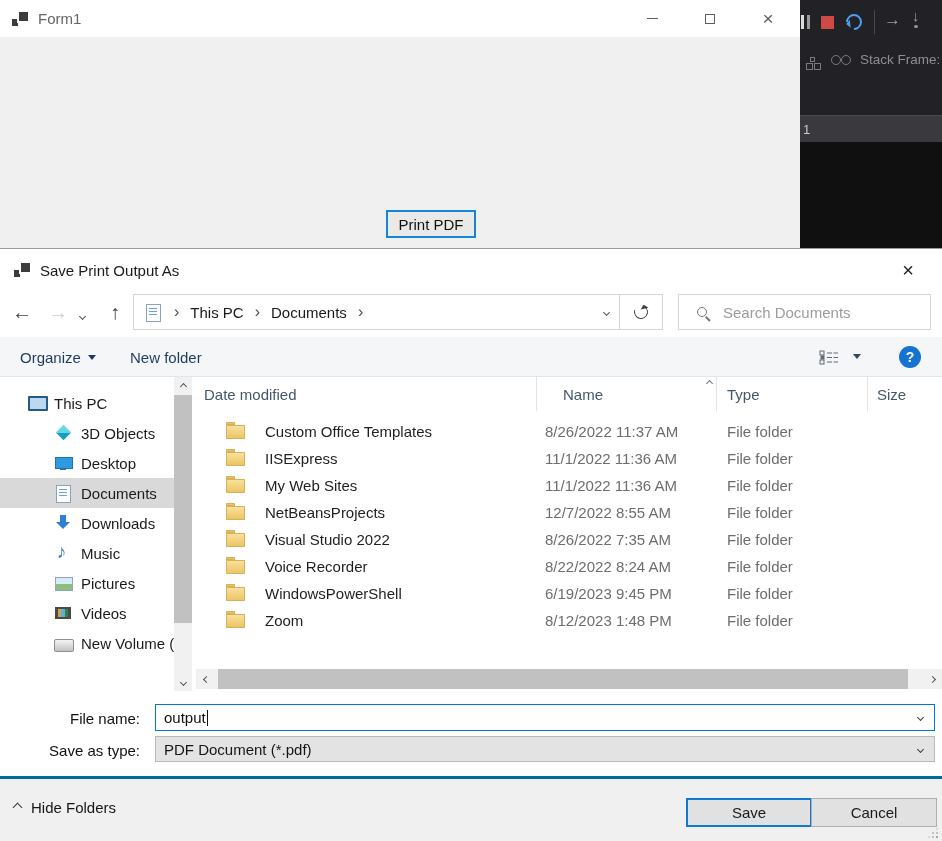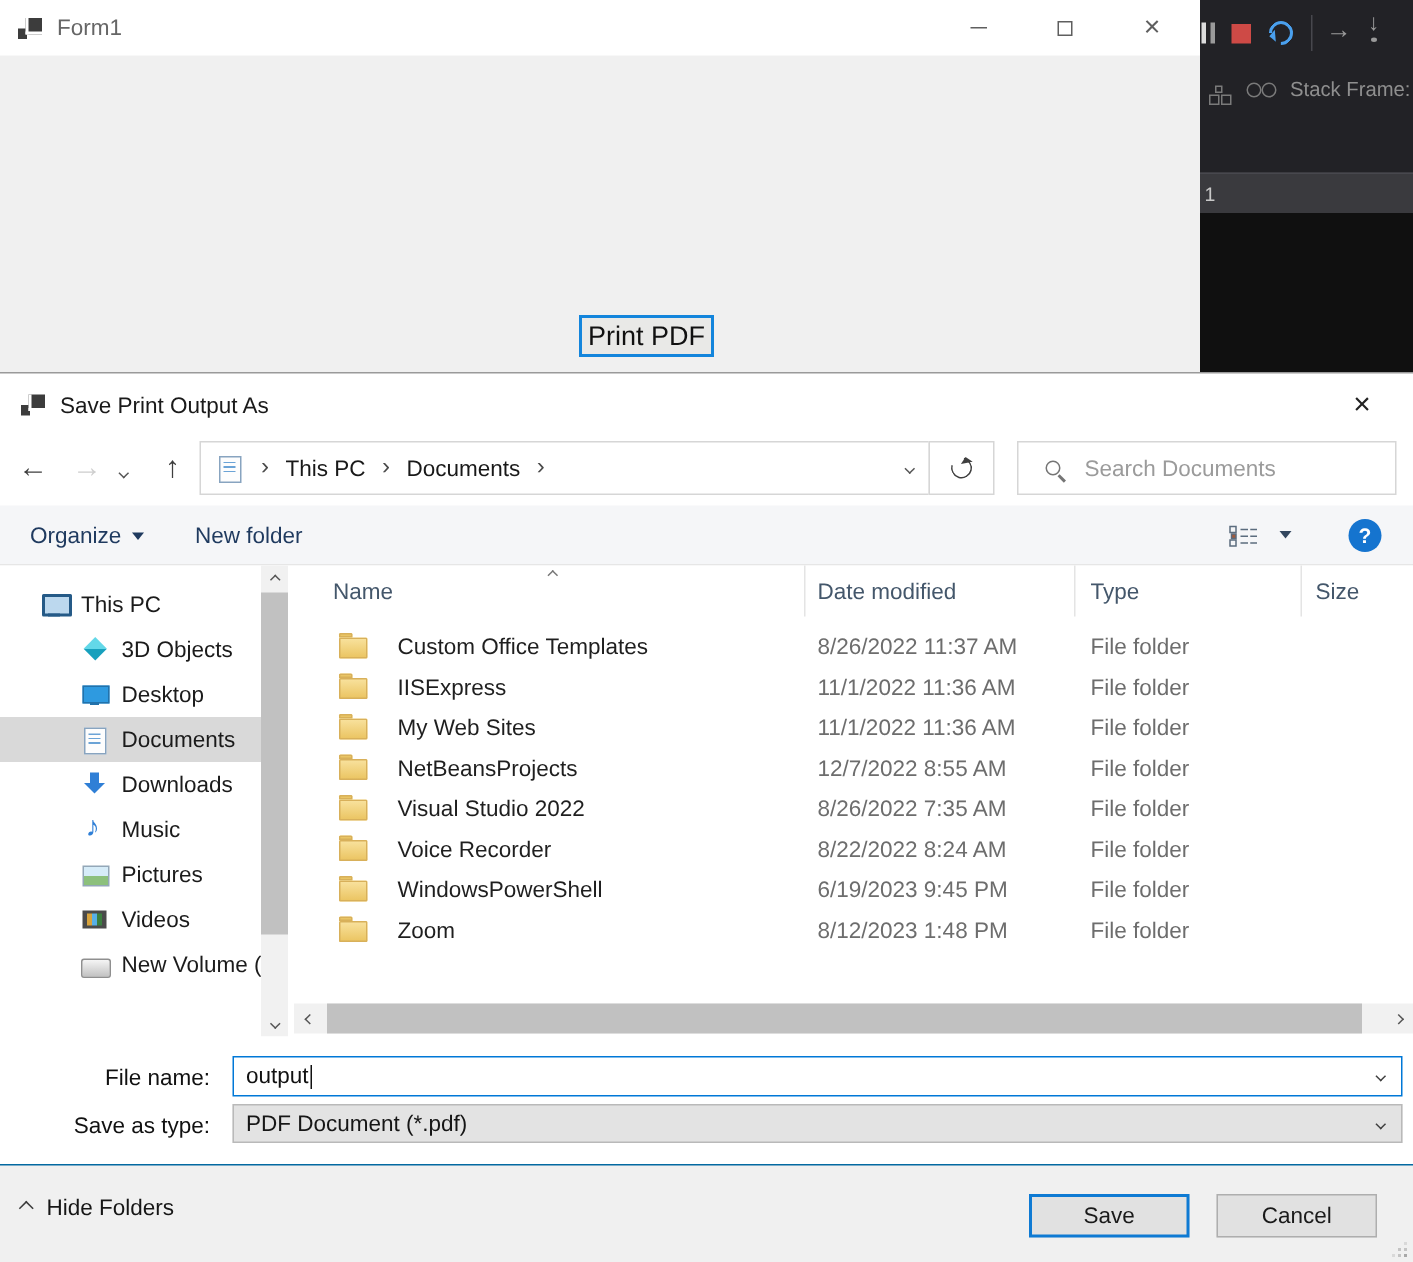--- a/index.html
+++ b/index.html
@@ -20,21 +20,21 @@
   .form-win{position:absolute;left:0;top:0;width:800px;height:248px;background:#f0f0f0;}
   .form-titlebar{position:absolute;left:0;top:0;width:100%;height:37px;background:#fff;display:flex;align-items:center;padding-left:12px;}
   .app-ic{position:relative;width:16px;height:14px;flex:none;}
   .app-ic::before{content:"";position:absolute;left:0;bottom:0;width:6px;height:7px;background:#3c3c3c;}
   .app-ic::after{content:"";position:absolute;right:0;top:0;width:9px;height:9px;background:#3c3c3c;border-left:2px solid #fff;border-bottom:2px solid #fff;}
   .form-title{margin-left:10px;font-size:15px;color:#666;}
   .win-ctl{position:absolute;top:0;width:46px;height:37px;display:flex;align-items:center;justify-content:center;color:#5f5f5f;}
   .win-ctl.min{left:629px;} .win-ctl.max{left:687px;} .win-ctl.close{left:745px;font-size:19px;}
   .win-ctl.min i{display:block;width:11px;height:1px;background:#5f5f5f;}
   .win-ctl.max i{display:block;width:10px;height:10px;border:1px solid #5f5f5f;}
-  .print-btn{position:absolute;left:386px;top:210px;width:90px;height:28px;background:#e9e9e7;border:2px solid #1385dc;font-size:18px;color:#111;font-family:inherit;padding:0;}
+  .print-btn{position:absolute;left:386px;top:210px;width:90px;height:28px;background:#e9e9e7;border:2px solid #1385dc;font-size:15px;color:#111;font-family:inherit;padding:0;}
 
   
   .vs{position:absolute;left:800px;top:0;width:142px;height:248px;background:#222226;overflow:hidden;}
   .vs-row1{position:absolute;left:0;top:0;width:100%;height:44px;}
   .vs-pause{position:absolute;left:1px;top:15px;display:flex;gap:3px;}
   .vs-pause i{width:3px;height:14px;background:#dcdcdc;}
   .vs-pause i:last-child{background:#9a9a9a;}
   .vs-stop{position:absolute;left:21px;top:16px;width:13px;height:13px;background:#ce4a46;}
   .vs-restart{position:absolute;left:46px;top:14px;width:16px;height:16px;border:2px solid #4aa0ee;border-left-color:transparent;border-radius:50%;transform:rotate(-45deg);}
   .vs-restart::after{content:"";position:absolute;left:-5px;top:-2px;border:4px solid transparent;border-right-color:#4aa0ee;transform:rotate(40deg);}
@@ -139,24 +139,24 @@
 
   .fields{position:absolute;left:0;top:442px;width:100%;height:85px;background:#fff;}
   .flabel{position:absolute;left:0;width:148px;text-align:right;padding-right:8px;font-size:15px;color:#111;}
   .flabel.r1{top:19px;} .flabel.r2{top:51px;}
   .fninput{position:absolute;left:155px;top:13px;width:780px;height:27px;border:1px solid #0078d7;background:#fff;display:flex;align-items:center;padding-left:8px;}
   .fn-text{font-size:15px;color:#111;}
   .caret-bar{width:1px;height:16px;background:#111;margin-left:1px;}
   .combo-chv{margin-left:auto;margin-right:11px;color:#3f3f3f;flex:none;}
   .typecombo{position:absolute;left:155px;top:45px;width:780px;height:26px;background:#e3e3e3;border:1px solid #b9b9b9;display:flex;align-items:center;padding-left:8px;font-size:15px;color:#161616;}
 
-  .dlg-footer{position:absolute;left:0;top:527px;width:100%;height:66px;background:#f0f0f0;border-top:1px solid #0369a1;}
+  .dlg-footer{position:absolute;left:0;top:527px;width:100%;height:66px;background:#f0f0f0;border-top:3px solid #0369a1;}
   .hidefolders{position:absolute;left:14px;top:20px;display:flex;align-items:center;gap:10px;font-size:15px;color:#161616;}
   .hidefolders .chv{color:#3b3b3b;}
-  .btn{position:absolute;top:19px;width:107px;height:29px;font-size:15px;color:#1a1a1a;font-family:inherit;padding:0;}
+  .btn{position:absolute;top:19px;width:126px;height:29px;font-size:15px;color:#1a1a1a;font-family:inherit;padding:0;}
   .btn.save{left:686px;background:#e1e1e1;border:2px solid #0e7ad3;}
   .btn.cancel{left:811px;background:#e1e1e1;border:1px solid #aeaeae;}
   .grip{position:absolute;right:4px;bottom:4px;width:2px;height:2px;background:#a8a8a8;
     box-shadow:-4px 0 0 #c4c4c4,0 -4px 0 #c4c4c4,-8px 0 0 #d9d9d9,0 -8px 0 #d9d9d9,-4px -4px 0 #c4c4c4;}
 </style>
 </head>
 <body>
 
 <div class="screen">
 
@@ -323,27 +323,27 @@
             <i class="chv up sm"></i>
           </span>
         <span class="vthumb"></span>
         <span class="sb-arrow bottom">
             <i class="chv down sm"></i>
           </span>
       </div>
 
       <div class="filelist">
         <div class="lheader">
+          <div class="hc c2">
+              <span>Date modified</span>
+            </div>
           <div class="hc c1">
             <span>Name</span>
             <i class="sort chv up sm"></i>
           </div>
-          <div class="hc c2">
-              <span>Date modified</span>
-            </div>
           <div class="hc c3">
               <span>Type</span>
             </div>
           <div class="hc c4">
               <span>Size</span>
             </div>
         </div>
 
         <div class="rows">
 

